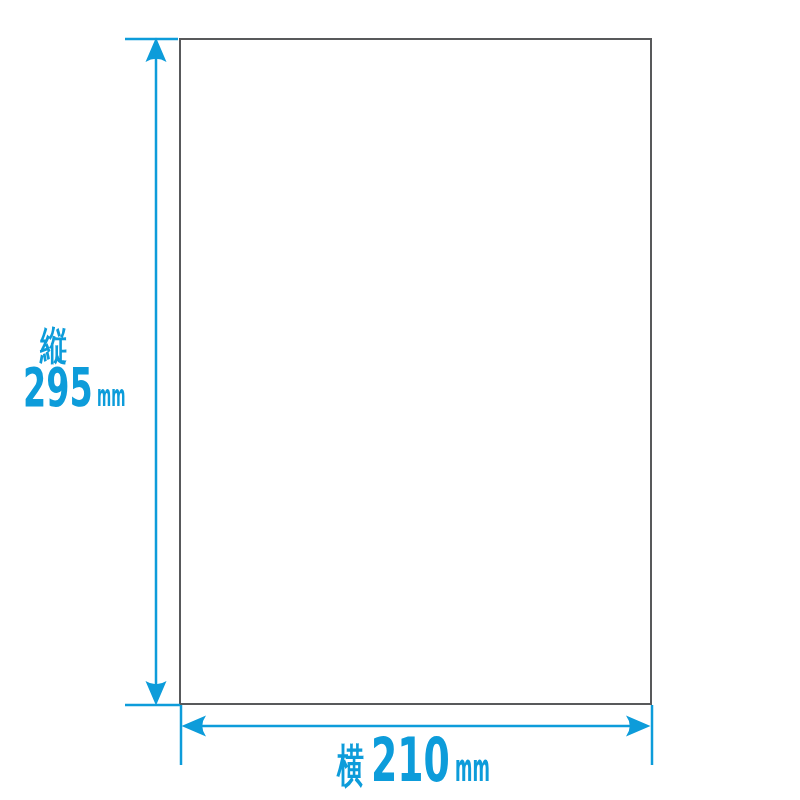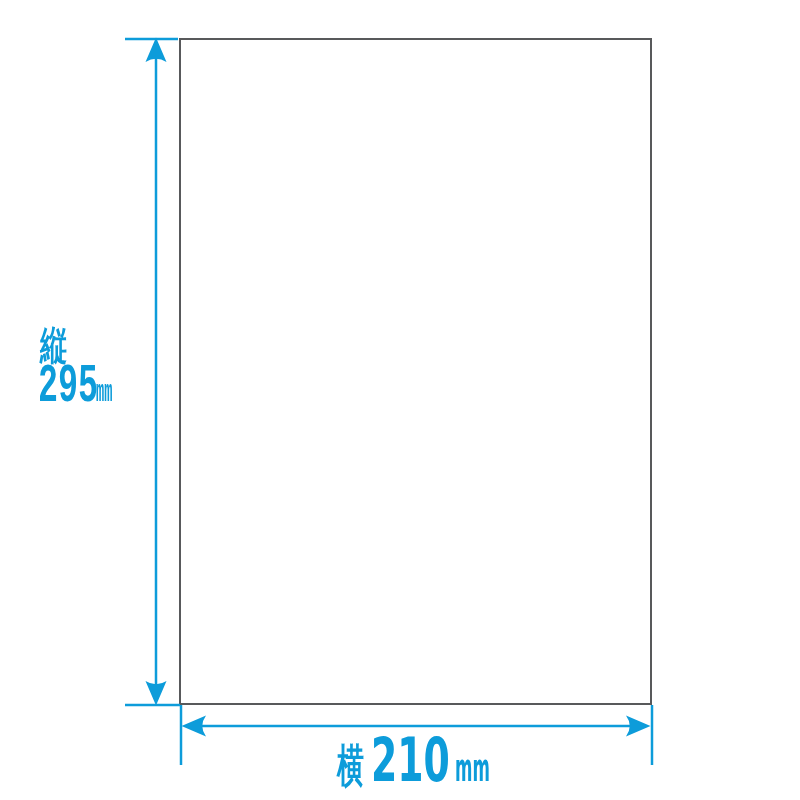--- a/index.html
+++ b/index.html
@@ -45,23 +45,22 @@
     transform: scaleX(0.44);
     transform-origin: left bottom;
   }
   
   #height-axis {
     left: 40px;
     top: 325px;
     font-size: 40px;
   }
   #height-value-row {
-    left: 38px;
+    left: 23px;
     top: 361px;
-    font-family: Liberation Mono, monospace;
   }
   #height-value-row .num  { font-size: 53px; margin-right: -40px; }
   #height-value-row .unit { font-size: 31px; margin-left: 3px; }
   
   #width-label-row {
     left: 337px;
     top: 730px;
   }
   #width-label-row .cjk  { font-size: 45px; transform: scaleX(0.6); margin-right: -11px; }
   #width-label-row .num  { font-size: 60px; margin-right: -46px; }

